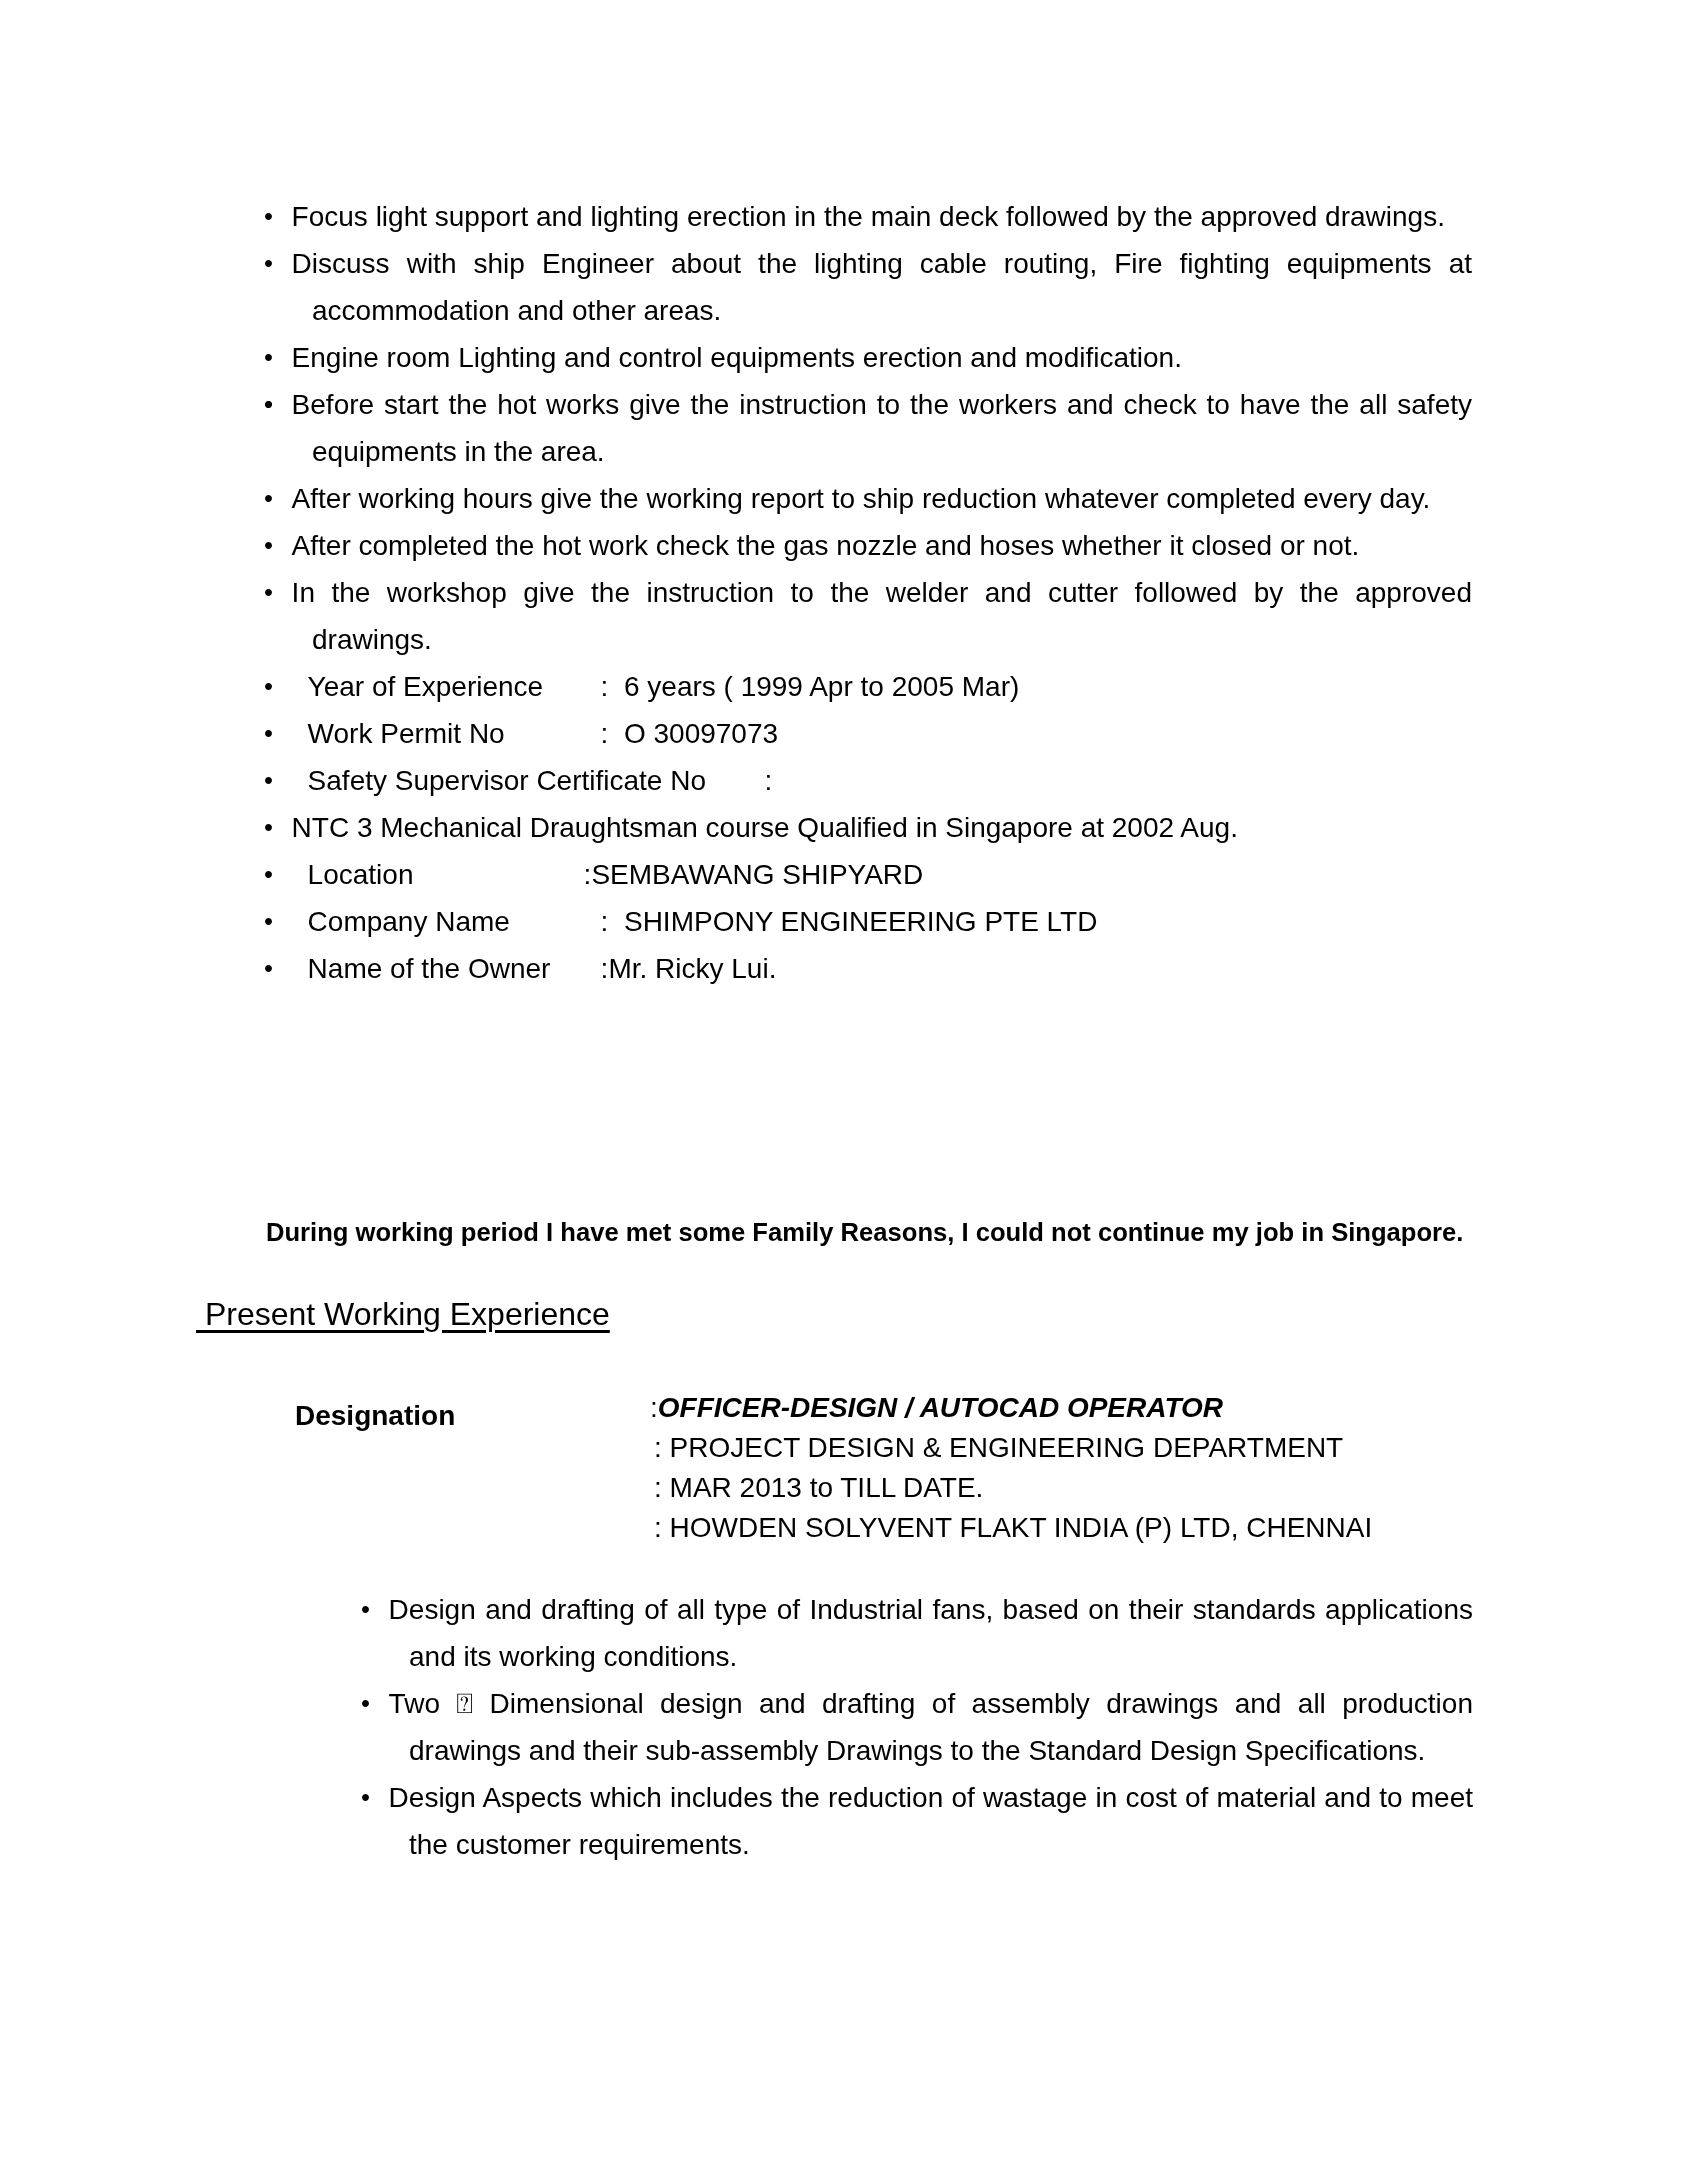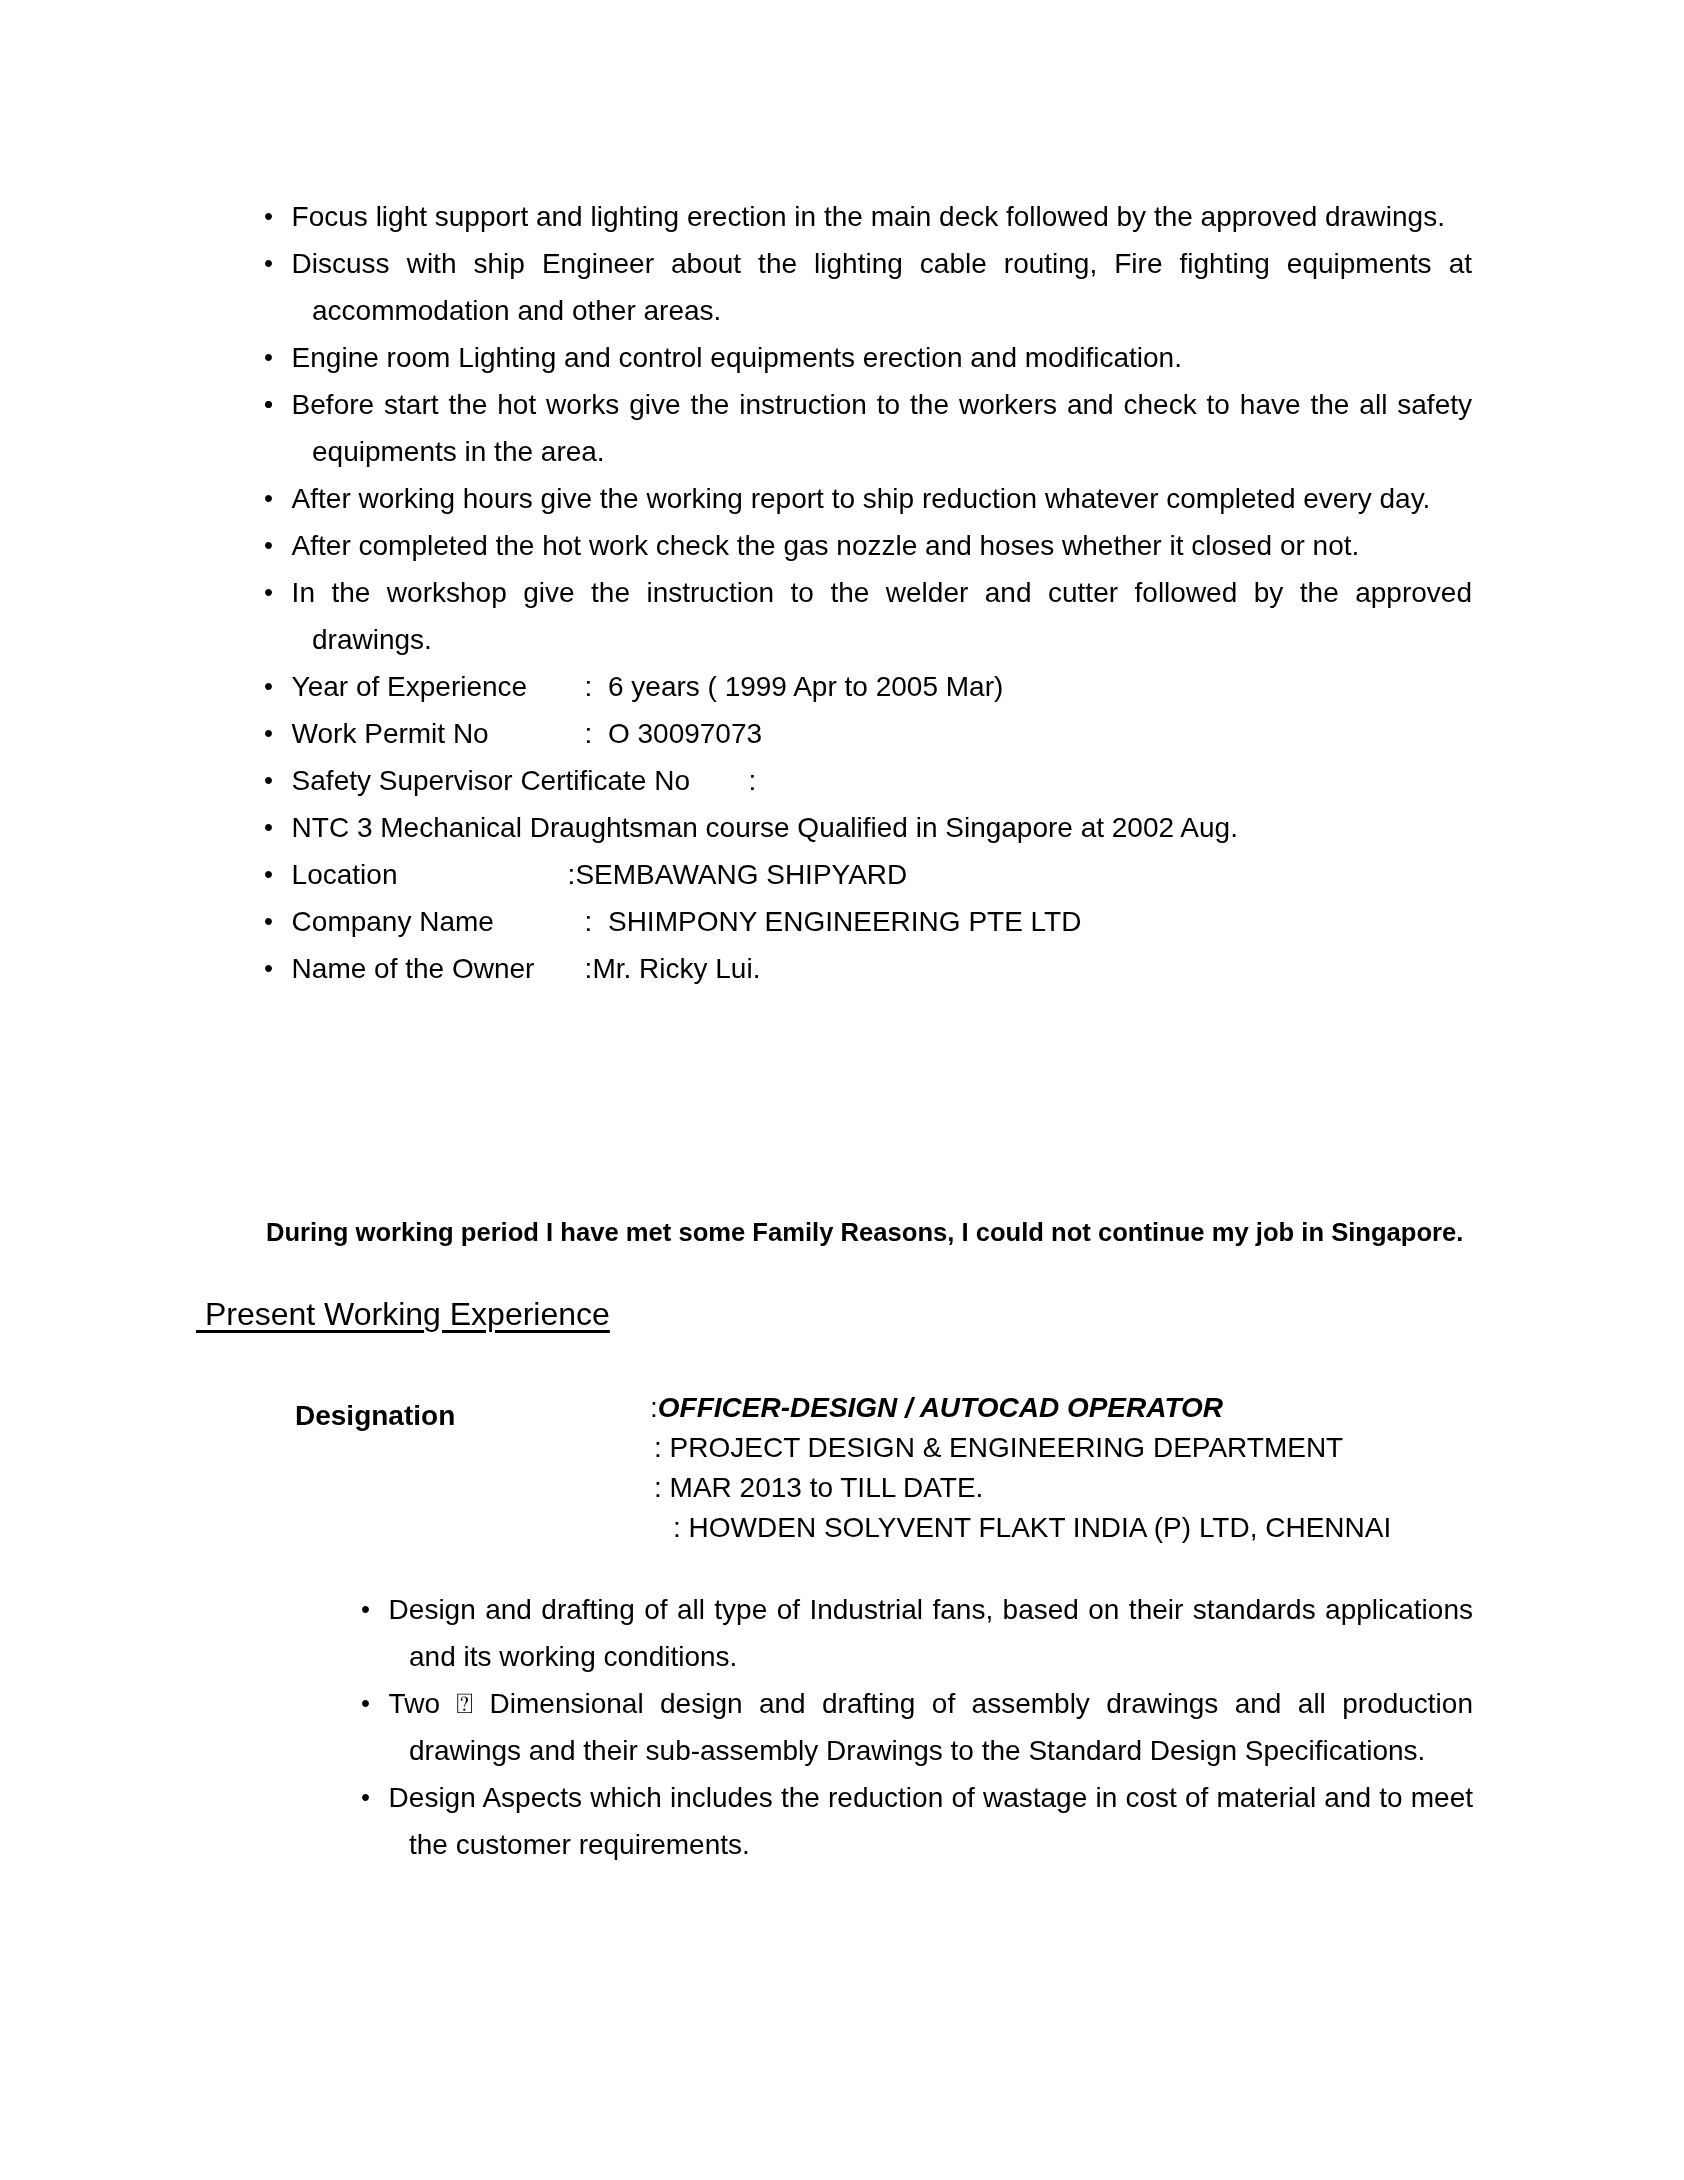--- a/index.html
+++ b/index.html
@@ -13,21 +13,21 @@
       position: relative; font-size: 28px; line-height: 47px;
       text-align: justify; text-align-last: left;
       padding-left: 48px; text-indent: -20.4px;
     }
     .item .bullet {
       position: absolute; left: 0; top: 0; width: 17px; text-indent: 0;
       font-size: 25.6px;
     }
     .item .txt { display: inline; }
     #list1 { left: 264px; top: 193px; width: 1208px; }
-    .kv .label { display: inline-block; text-indent: 0; }
+    .kv .label { display: inline-block; text-indent: 0; margin-left: 16px; }
     .note { position: absolute; left: 266px; top: 1214px; font-size: 25.6px; line-height: 37px; white-space: nowrap; font-weight: bold; }
     .heading {
       position: absolute; left: 196px; top: 1296px; font-size: 32px; font-weight: normal;
       text-decoration: underline; text-decoration-thickness: 2.6px; text-underline-offset: 5.1px;
       white-space: pre;
     }
     .desig { position: absolute; left: 295px; top: 1388px; font-size: 28px; line-height: 40px; }
     .desig .dlabel { position: absolute; left: 0; top: 8px; font-weight: bold; white-space: nowrap; }
     .desig .drow { position: absolute; left: 355px; white-space: nowrap; }
     .desig .drow.first .val { font-weight: bold; font-style: italic; }
@@ -59,21 +59,21 @@
 
   <div class="note">During working period I have met some Family Reasons, I could not continue my job in Singapore.</div>
 
   <div class="heading"> Present Working Experience</div>
 
   <div class="desig">
     <span class="dlabel">Designation</span>
     <div class="drow first" style="top:0px"><span>:</span><span class="val">OFFICER-DESIGN / AUTOCAD OPERATOR</span></div>
     <div class="drow" style="top:40px; left:359px"><span>:</span>&nbsp;<span>PROJECT DESIGN &amp; ENGINEERING DEPARTMENT</span></div>
     <div class="drow" style="top:80px; left:359px"><span>:</span>&nbsp;<span>MAR 2013 to TILL DATE.</span></div>
-    <div class="drow" style="top:120px; left:378px"><span>:</span>&nbsp;<span>HOWDEN SOLYVENT FLAKT INDIA (P) LTD, CHENNAI</span></div>
+    <div class="drow" style="top:120px; left:359px"><span>:</span>&nbsp;<span>HOWDEN SOLYVENT FLAKT INDIA (P) LTD, CHENNAI</span></div>
   </div>
 
   <ul class="list" id="list2">
     <li class="item"><span class="bullet">•</span><span class="txt">Design and drafting of all type of Industrial fans, based on their standards applications and its working conditions.</span></li>
     <li class="item"><span class="bullet">•</span><span class="txt">Two ⍰ Dimensional design and drafting of assembly drawings and all production drawings and their sub-assembly Drawings to the Standard Design Specifications.</span></li>
     <li class="item"><span class="bullet">•</span><span class="txt">Design Aspects which includes the reduction of wastage in cost of material and to meet the customer requirements.</span></li>
   </ul>
 
 </div>
 

